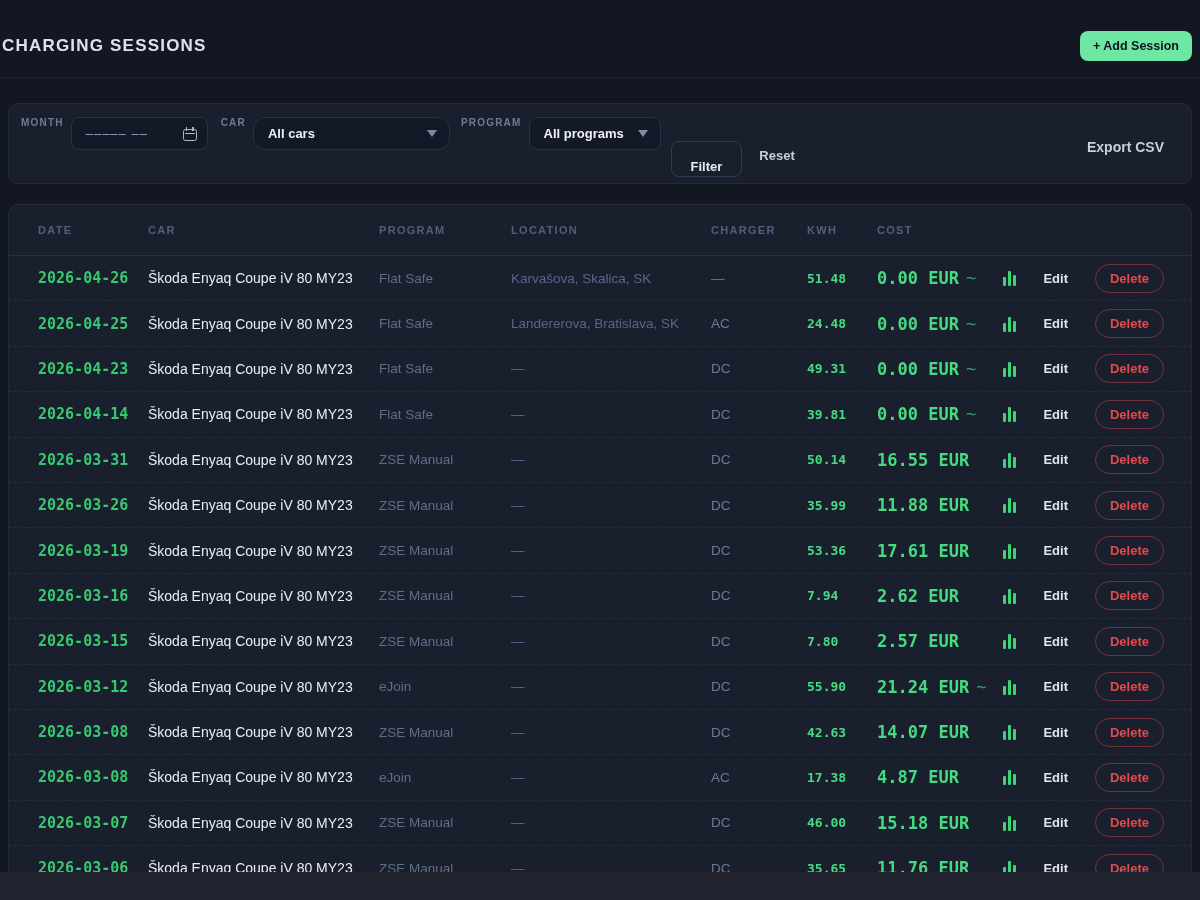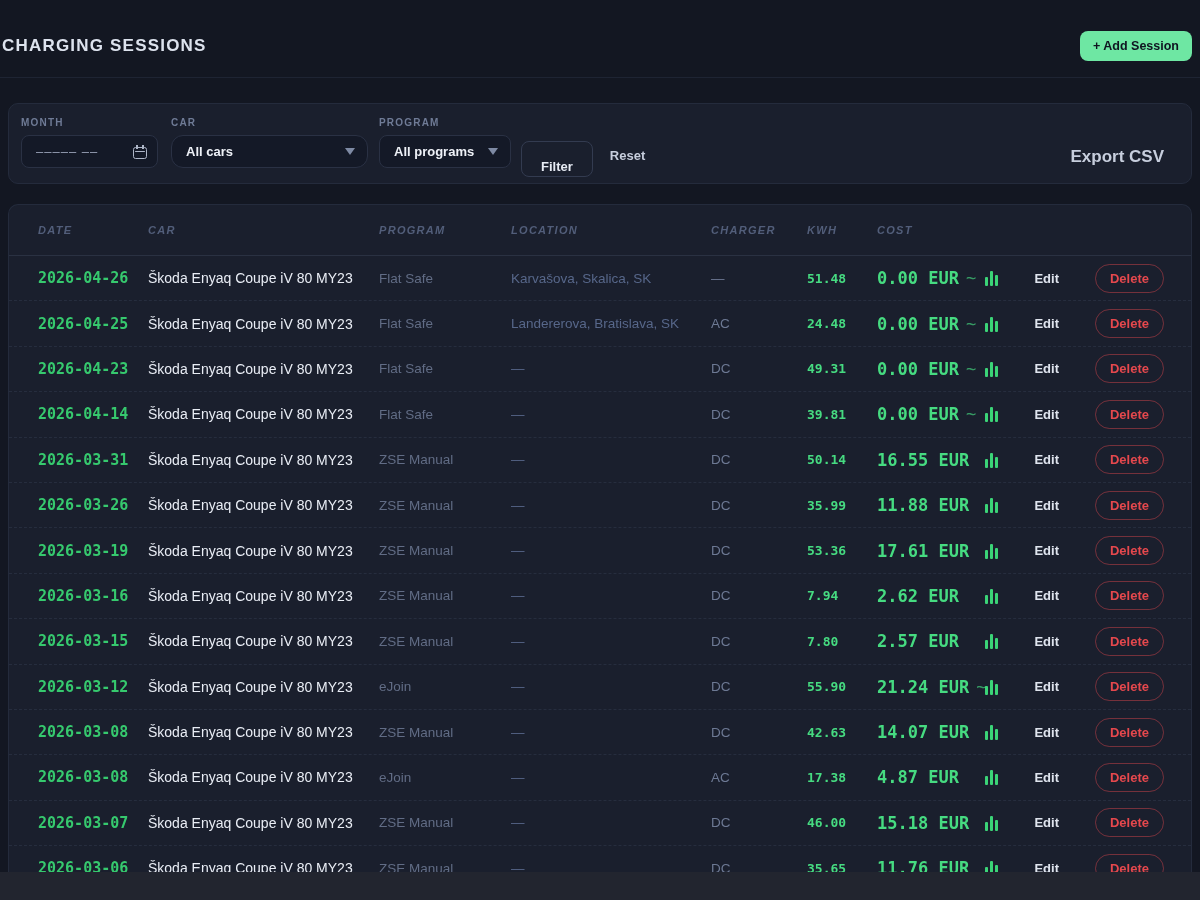--- a/index.html
+++ b/index.html
@@ -37,21 +37,21 @@
     padding:8px 13px; cursor:pointer;
   }
 
   
   .filter-card{
     margin:25px 8px 0 8px; height:81px;
     background:var(--card); border:1px solid var(--card-border); border-radius:10px;
     padding:13px 27px 0 12px;
     display:flex; align-items:flex-start;
   }
-  .field{display:flex; flex-direction:column; gap:7px;}
+  .field{display:flex; gap:7px;}
   .field-label{
     font-size:10px; font-weight:bold; letter-spacing:1.2px;
     color:var(--muted-label); text-transform:uppercase;
   }
   .control{
     height:33px; background:var(--input-bg);
     border:1px solid var(--input-border); border-radius:8px;
     display:flex; align-items:center; cursor:pointer;
   }
   .month-input{width:137px; padding:0 10px 0 14px; justify-content:space-between;}
@@ -76,54 +76,54 @@
     margin:24px 0 0 10px; height:31px; padding:17px 19px;
     background:transparent; border:1px solid #333b50; border-radius:8px;
     color:var(--text); font-family:inherit; font-size:13px; font-weight:bold; cursor:pointer;
   }
   .reset-link{
     margin:31px 0 0 17px; background:none; border:none; cursor:pointer;
     color:var(--soft); font-family:inherit; font-size:13px; font-weight:bold;
   }
   .spacer{flex:1;}
   .export-link{
-    margin-top:30px; background:none; border:none; cursor:pointer;
-    color:var(--soft); font-family:inherit; font-size:17px; font-weight:bold;
+    margin-top:22px; background:none; border:none; cursor:pointer;
+    color:var(--soft); font-family:inherit; font-size:14px; font-weight:bold;
   }
 
   
   .table-card{
     margin:20px 8px 0 8px;
     background:var(--card); border:1px solid var(--card-border);
     border-radius:10px 10px 0 0; border-bottom:none;
     min-height:700px;
   }
   .grid-row{
     display:grid;
     grid-template-columns:110px 231px 132px 200px 96px 70px 170px minmax(0,1fr);
     align-items:center;
     padding:0 27px 0 29px;
   }
   .thead{height:50px;}
   .th{
     font-size:11px; font-weight:bold; letter-spacing:1.3px;
-    color:var(--col-head); text-transform:uppercase;font-style:italic;
+    color:var(--col-head); text-transform:uppercase;
   }
   .tbody .row{height:45.4px; border-top:1px dashed #262d3e;}
   .tbody .row:first-child{border-top:1px solid #2a3142;}
   .c{font-size:13.5px; white-space:nowrap; overflow:hidden;}
   .c.date{font-size:15px; font-weight:bold; color:var(--date-green);}
   .c.car{font-size:14px; font-weight:500; color:#e9edf5;}
   .c.program{color:var(--program);}
   .c.location{color:var(--location);}
   .c.charger{color:var(--charger);}
   .c.kwh{font-size:13px; font-weight:bold; color:var(--value-green);}
   .c.cost{font-size:17px; font-weight:bold; color:var(--value-green);}
   .approx{opacity:.65; margin-left:7px; font-weight:normal;}
-  .c.actions{display:flex; align-items:center; justify-content:flex-end; gap:36px; overflow:visible;}
+  .c.actions{display:flex; align-items:center; justify-content:flex-end; gap:27px; overflow:visible;}
   .chart-btn{
     background:none; border:none; cursor:pointer;
     display:flex; align-items:flex-end; gap:2px; height:16px; padding:0;
   }
   .bar{width:3px; background:#3bd477; border-radius:1px; display:inline-block;}
   .b1{height:9px;} .b2{height:15px;} .b3{height:11px;}
   .edit-btn{
     background:none; border:none; cursor:pointer;
     color:#dfe4ee; font-family:inherit; font-size:13px; font-weight:bold;
   }

